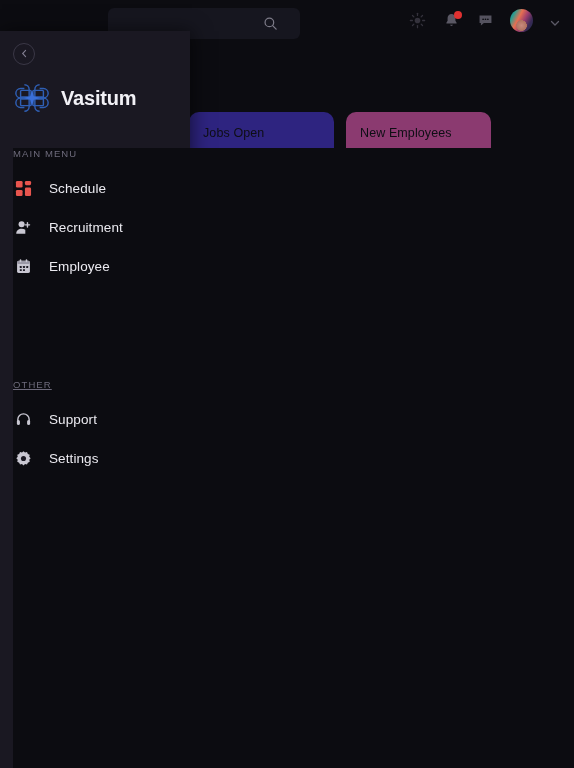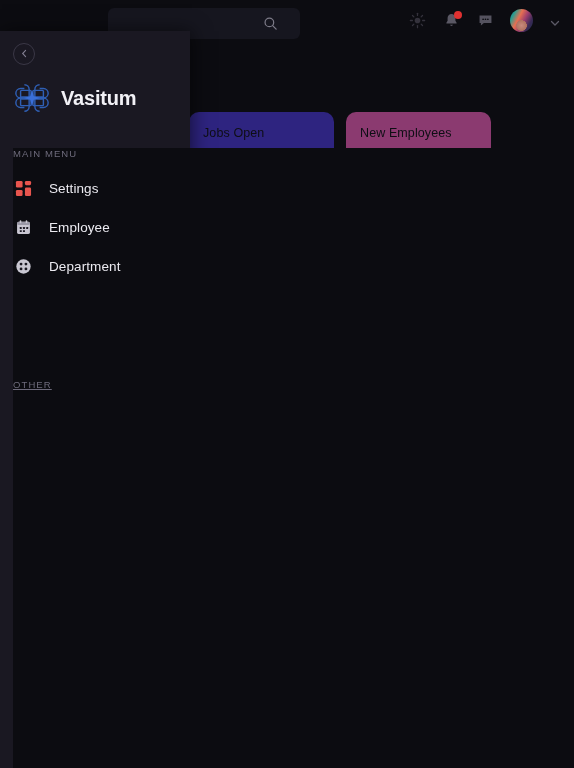--- a/index.html
+++ b/index.html
@@ -608,23 +608,36 @@
 
       <div class="nav-item">
         <span class="nav-icon">
           <svg viewBox="0 0 18 18" width="17" height="17">
             <rect x="1" y="1" width="7" height="7" rx="1.4" fill="#e8554e"></rect>
             <rect x="10.5" y="1" width="6.5" height="4.5" rx="1.4" fill="#e8554e"></rect>
             <rect x="10.5" y="8" width="6.5" height="9" rx="1.4" fill="#e8554e"></rect>
             <rect x="1" y="10.5" width="7" height="6.5" rx="1.4" fill="#e8554e"></rect>
           </svg>
         </span>
-        <span class="nav-label">Settings</span>
-      </div>
-
+        <span class="nav-label">Schedule</span>
+      </div>
+
+      <div class="nav-item">
+        <span class="nav-icon">
+          <svg viewBox="0 0 18 18" width="17" height="17">
+            <circle cx="7" cy="5.5" r="3.2" fill="#c9c7d2"></circle>
+            <path d="M1.3 15.5 c0-3.4 2.6-5.2 5.7-5.2 c1.5 0 2.9 .4 3.9 1.2 v4z" fill="#c9c7d2"></path>
+            <g stroke="#c9c7d2" stroke-width="1.5" stroke-linecap="round">
+              <line x1="13.2" y1="4" x2="13.2" y2="8.4"></line>
+              <line x1="11" y1="6.2" x2="15.4" y2="6.2"></line>
+            </g>
+          </svg>
+        </span>
+        <span class="nav-label">Recruitment</span>
+      </div>
 
       <div class="nav-item">
         <span class="nav-icon">
           <svg viewBox="0 0 18 18" width="17" height="17">
             <rect x="2.2" y="3" width="13.6" height="13" rx="2" fill="#c9c7d2"></rect>
             <rect x="2.2" y="3" width="13.6" height="3.4" rx="1.6" fill="#9a98a6"></rect>
             <rect x="5" y="1.2" width="1.7" height="3.4" rx=".8" fill="#c9c7d2"></rect>
             <rect x="11.3" y="1.2" width="1.7" height="3.4" rx=".8" fill="#c9c7d2"></rect>
             <g fill="#1a1822">
               <rect x="5" y="8.6" width="2.2" height="2" rx=".5"></rect>
@@ -632,34 +645,43 @@
               <rect x="11.8" y="8.6" width="2.2" height="2" rx=".5"></rect>
               <rect x="5" y="11.8" width="2.2" height="2" rx=".5"></rect>
               <rect x="8.4" y="11.8" width="2.2" height="2" rx=".5"></rect>
             </g>
           </svg>
         </span>
         <span class="nav-label">Employee</span>
       </div>
 
 
+    </div>
+
+    <div class="sb-section other">OTHER</div>
+
+    <div class="nav other-nav">
+
       <div class="nav-item">
         <span class="nav-icon">
           <svg viewBox="0 0 18 18" width="17" height="17">
-            <circle cx="9" cy="9" r="7.6" fill="#c9c7d2"></circle>
-            <g fill="#1a1822">
-              <circle cx="6.4" cy="6.4" r="1.5"></circle>
-              <circle cx="11.6" cy="6.4" r="1.5"></circle>
-              <circle cx="6.4" cy="11.6" r="1.5"></circle>
-              <circle cx="11.6" cy="11.6" r="1.5"></circle>
-            </g>
-          </svg>
-        </span>
-        <span class="nav-label">Department</span>
-      </div>
-    </div>
-
-    <div class="sb-section other">OTHER</div>
-
+            <path d="M3 11.2 V9 a6 6 0 0 1 12 0 v2.2" fill="none" stroke="#c9c7d2" stroke-width="1.5" stroke-linecap="round"></path>
+            <rect x="2" y="9.6" width="3.2" height="5.2" rx="1.6" fill="#c9c7d2"></rect>
+            <rect x="12.8" y="9.6" width="3.2" height="5.2" rx="1.6" fill="#c9c7d2"></rect>
+          </svg>
+        </span>
+        <span class="nav-label">Support</span>
+      </div>
+
+      <div class="nav-item">
+        <span class="nav-icon">
+          <svg viewBox="0 0 18 18" width="17" height="17">
+            <path d="M9 1.2 l1.6 1.5 2.1-.5 .9 2 2 .9 -.5 2.1 1.5 1.6 -1.5 1.6 .5 2.1 -2 .9 -.9 2 -2.1-.5 -1.6 1.5 -1.6-1.5 -2.1 .5 -.9-2 -2-.9 .5-2.1 -1.5-1.6 1.5-1.6 -.5-2.1 2-.9 .9-2 2.1 .5z" fill="#c9c7d2"></path>
+            <circle cx="9" cy="9" r="2.7" fill="#1a1822"></circle>
+          </svg>
+        </span>
+        <span class="nav-label">Settings</span>
+      </div>
+    </div>
 
   </div>
 
 </div>
 
 </body></html>

